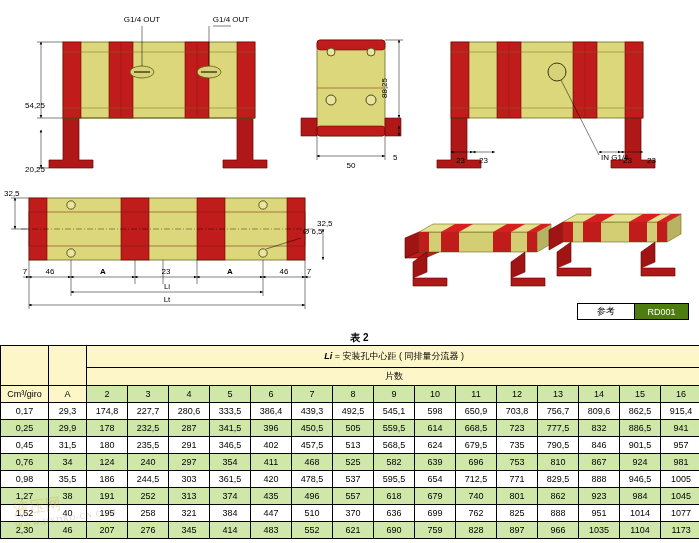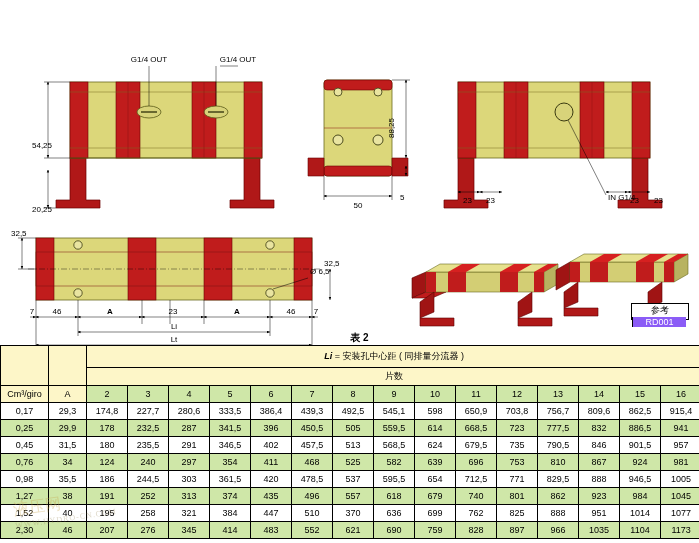--- a/index.html
+++ b/index.html
@@ -7,40 +7,40 @@
   body {
     width: 699px; height: 543px;
     background: #ffffff;
     font-family: "Liberation Sans", sans-serif;
     font-size: 9px;
     color: #000;
     position: relative;
     overflow: hidden;
   }
   .drawing-area {
-    position:absolute; left:8px; top:0; width:619px; height:330px;margin-top:40px;
+    position:absolute; left:1px; top:0; width:619px; height:330px;
   }
   svg { display:block; }
   .dimtext { font-family:"Liberation Sans", sans-serif; font-size:8px; fill:#000; }
   .dimline { stroke:#000; stroke-width:0.5; fill:none; }
   .thin { stroke:#000; stroke-width:0.5; fill:none; }
   .center { stroke:#000; stroke-width:0.4; stroke-dasharray:6 2 1 2; fill:none; }
 
   
   .refbox {
     position:absolute; right:10px; top:303px;
-    display:flex; border:1px solid #000; height:17px; align-items:stretch;flex-direction:column;
+    display:flex; border:1px solid #000; height:17px; align-items:stretch;
   }
   .refbox .lbl {
     width:56px; display:flex; align-items:center; justify-content:center;
     font-size:9px; background:#fff;
   }
   .refbox .code {
     width:54px; display:flex; align-items:center; justify-content:center;
-    font-size:9px; background:#8b5cf6; color:#fff; border-left:1px solid #000;
+    font-size:9px; background:#4d7c0f; color:#fff; border-left:1px solid #000;
   }
 
   .table2-caption {
     position:absolute; left:0; top:331px; width:699px; text-align:center;
     font-size:10px; font-weight:bold;padding-left:20px;
   }
 
   
   .tbl-wrap { position:absolute; left:0; top:345px; width:563px; }
   table.main { border-collapse:collapse; width:699px; table-layout:fixed; }

